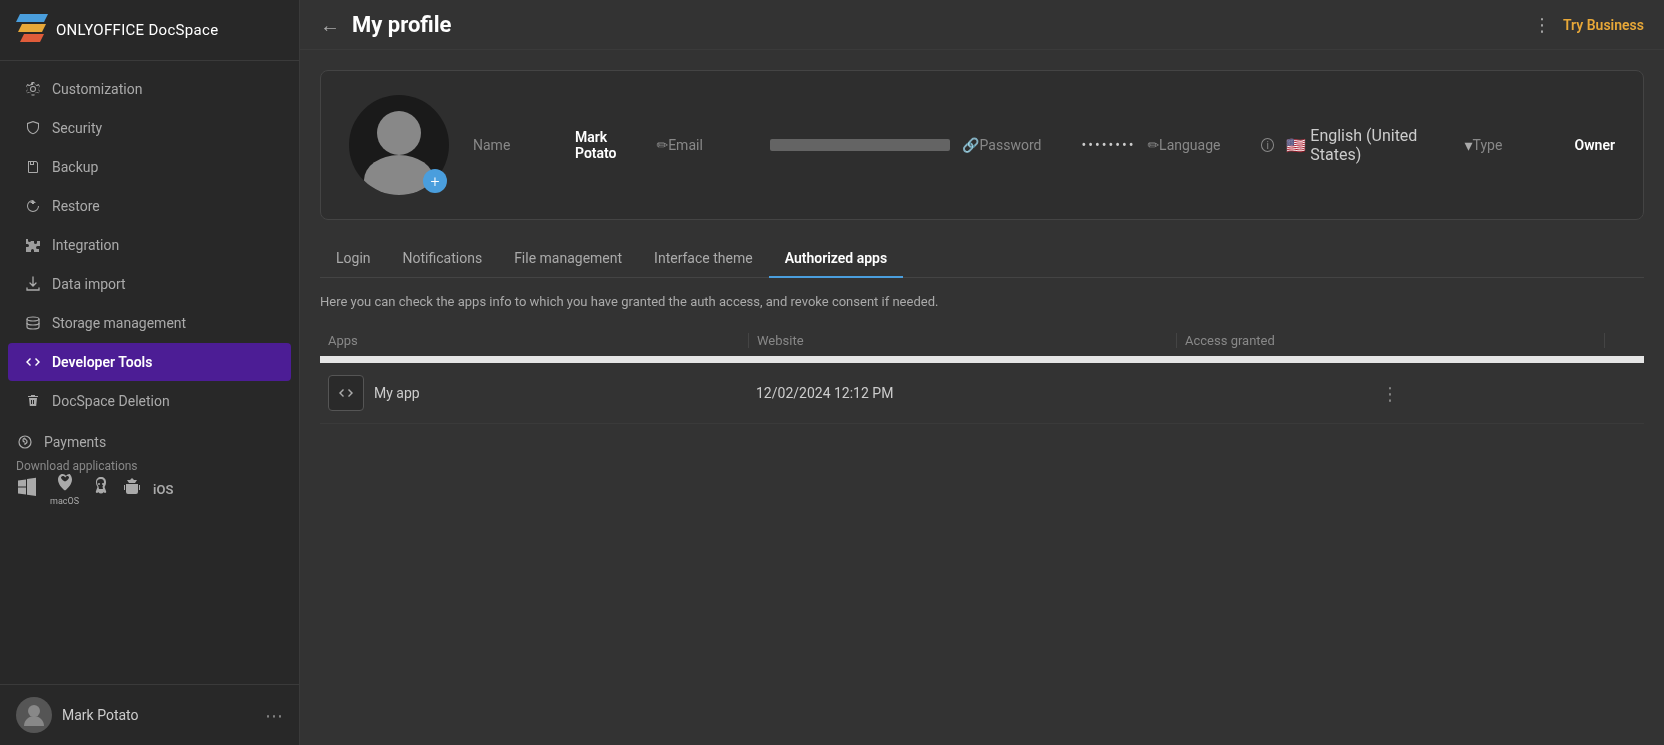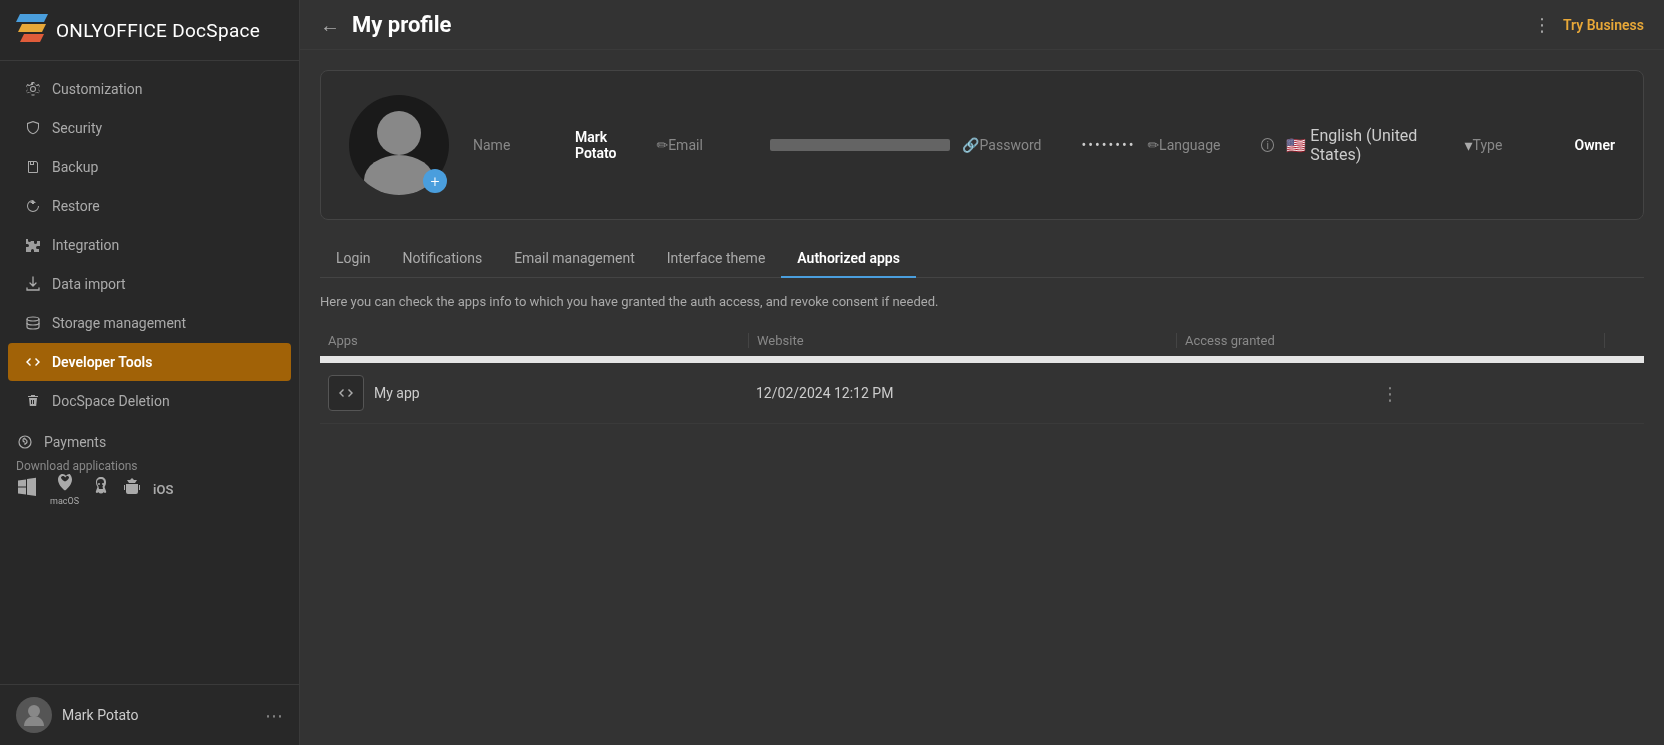--- a/index.html
+++ b/index.html
@@ -25,36 +25,36 @@
     .logo-icon {
       width: 32px;
       height: 32px;
       display: flex;
       flex-direction: column;
       gap: 2px;
     }
     .logo-stack-1 { width: 32px; height: 8px; background: #4a9edd; clip-path: polygon(4px 0%, 100% 0%, calc(100% - 4px) 100%, 0% 100%); }
     .logo-stack-2 { width: 28px; height: 8px; background: #e8a838; clip-path: polygon(4px 0%, 100% 0%, calc(100% - 4px) 100%, 0% 100%); margin-left: 2px; }
     .logo-stack-3 { width: 24px; height: 8px; background: #e05c3a; clip-path: polygon(4px 0%, 100% 0%, calc(100% - 4px) 100%, 0% 100%); margin-left: 4px; }
-    .logo-text { font-size: 19px; font-weight: 700; color: #ffffff; letter-spacing: 0.3px; }
+    .logo-text { font-size: 15px; font-weight: 700; color: #ffffff; letter-spacing: 0.3px; }
     .logo-text span { font-weight: 400; }
 
     .sidebar-nav { flex: 1; overflow-y: auto; padding: 8px 0; }
     .nav-item {
       display: flex;
       align-items: center;
       gap: 10px;
       padding: 10px 16px;
       cursor: pointer;
       color: #aaaaaa;
       font-size: 14px;
       border-radius: 4px;
       margin: 1px 8px;
     }
-    .nav-item.active { background: #a16207; color: #ffffff; font-weight: 600; }
+    .nav-item.active { background: #4c1d95; color: #ffffff; font-weight: 600; }
     .nav-icon { width: 18px; height: 18px; display: flex; align-items: center; justify-content: center; flex-shrink: 0; }
     .download-apps {
       padding: 4px 16px 8px;
     }
     .download-apps-title {
       font-size: 12px;
       color: #888888;
     }
     .app-icons {
       display: flex;
@@ -516,21 +516,21 @@
         <div class="profile-row">
           <span class="field-label">Type</span>
           <span class="field-value bold">Owner</span>
         </div>
       </div>
     </div>
 
     <div class="tabs">
       <div class="tab">Login</div>
       <div class="tab">Notifications</div>
-      <div class="tab">Email management</div>
+      <div class="tab">File management</div>
       <div class="tab">Interface theme</div>
       <div class="tab active">Authorized apps</div>
     </div>
 
     <div class="section-desc">Here you can check the apps info to which you have granted the auth access, and revoke consent if needed.</div>
 
     <div class="apps-table">
       <div class="apps-table-header">
         <div class="col">Apps</div>
         <div class="col">Website</div>

